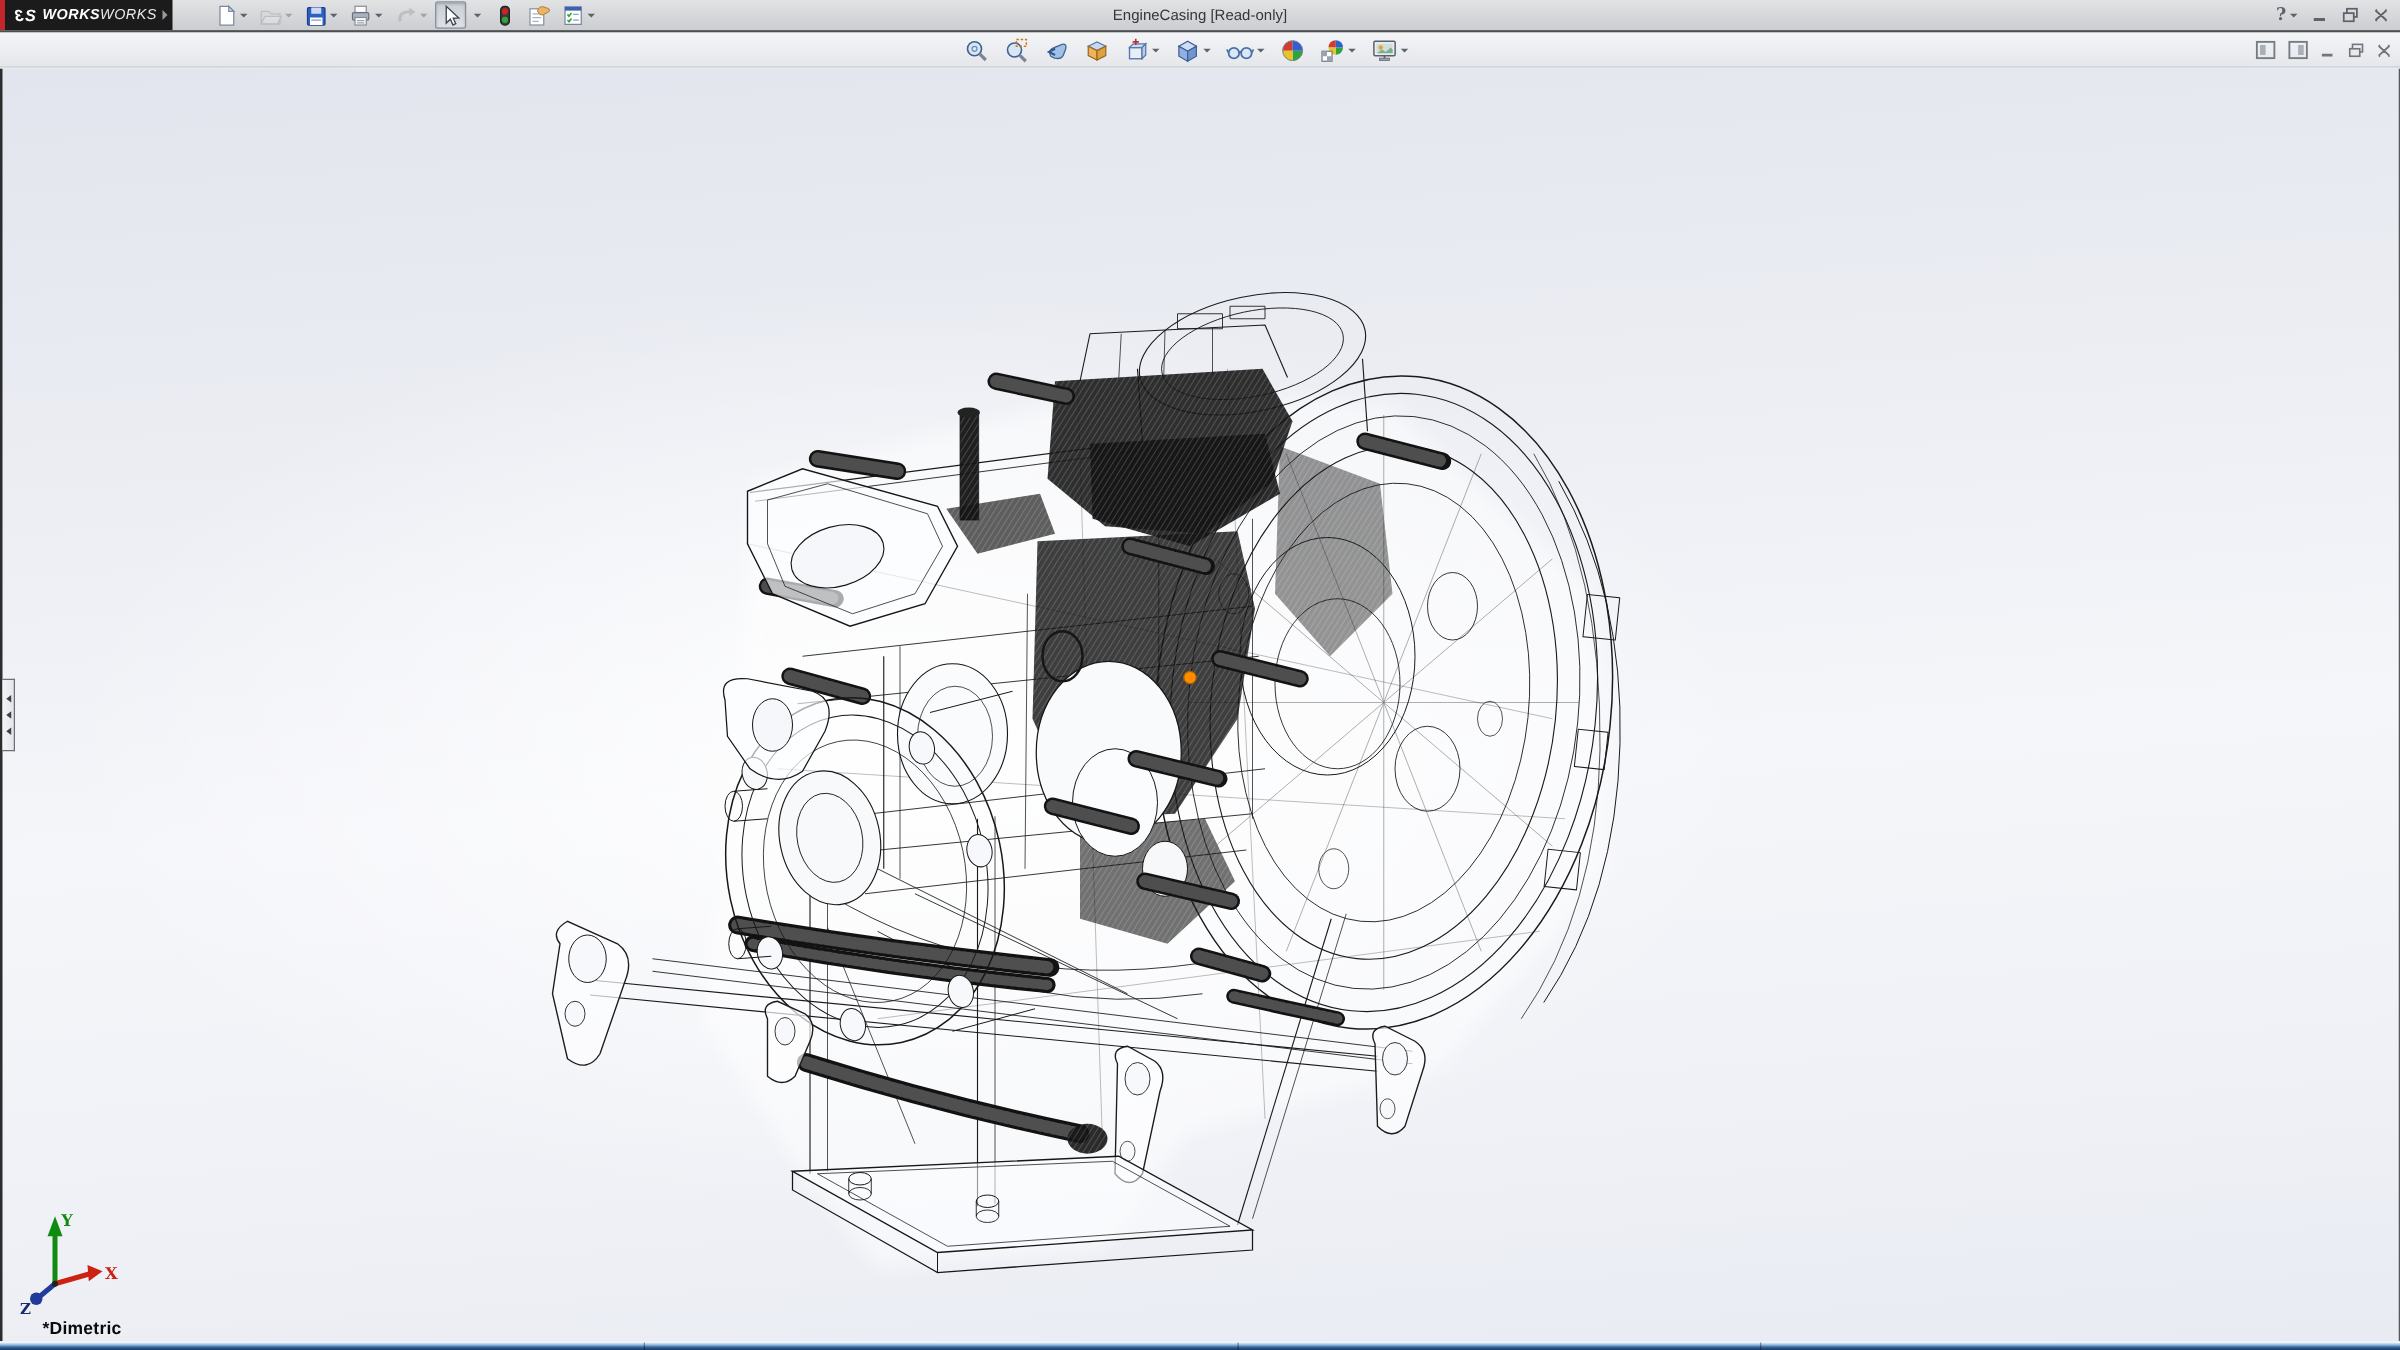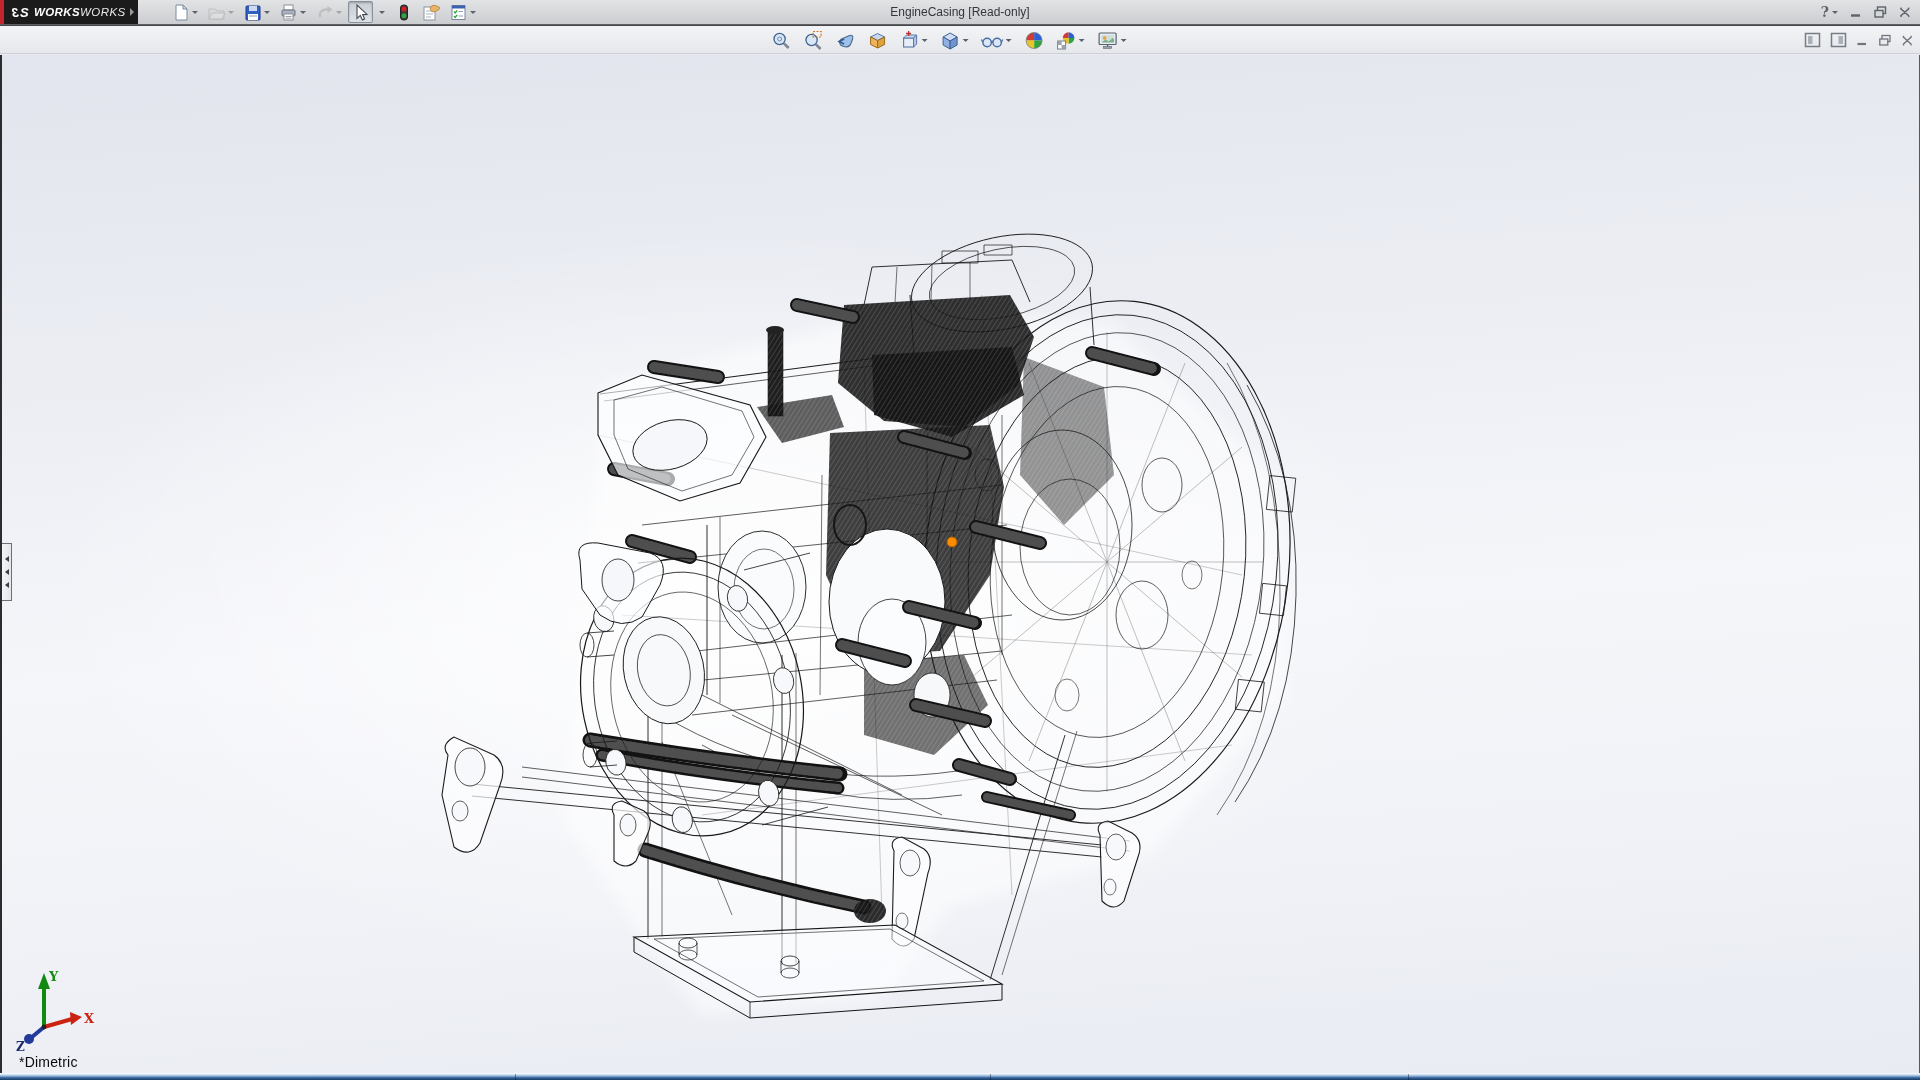--- a/index.html
+++ b/index.html
@@ -56,21 +56,21 @@
   .model-svg { position:absolute; left:0; top:0; }
 
   .flyout-tab { position:absolute; left:0; top:488px; width:10px; height:58px;
                 background:linear-gradient(90deg,#f4f5f8,#e3e5ea);
                 border:1px solid #6b6f76; border-left:none;
                 display:flex; flex-direction:column; align-items:center; justify-content:center; gap:7px;
                 cursor:pointer; }
   .flyout-tab .arr { width:0; height:0; border-right:4px solid #3c4046;
                      border-top:3.5px solid transparent; border-bottom:3.5px solid transparent; }
 
-  .view-label { position:absolute; left:17px; top:999px; font-size:14px; font-weight:400;
+  .view-label { position:absolute; left:32px; top:999px; font-size:14px; font-weight:700;
                 color:#0a0a0a; letter-spacing:.2px; }
 
   .triad { position:absolute; left:0; top:912px; }
 
   
   .bottom-frame { position:absolute; left:0; top:1073px; width:1920px; height:7px;
                   background:linear-gradient(#e6f0f9 0%,#9dbcdd 30%,#35659f 62%,#173a63 100%);
                   border-top:1px solid #f2f7fc; }
   .bottom-frame .seg { position:absolute; top:0; width:1px; height:7px; background:rgba(0,10,30,.4); }
 

